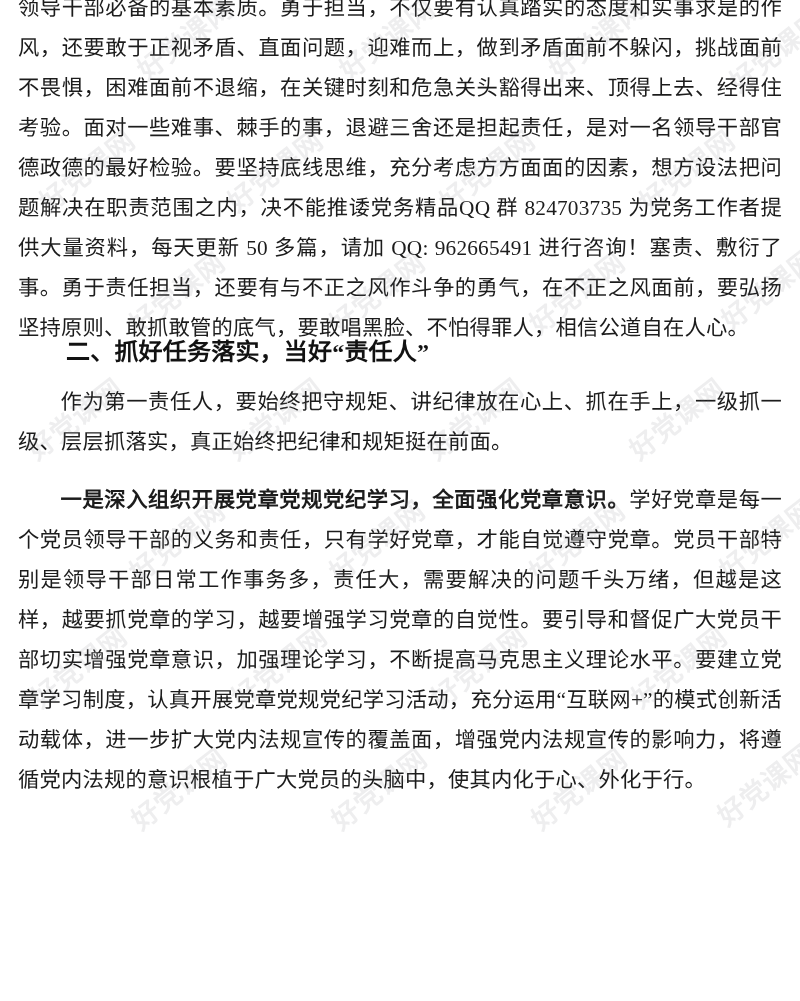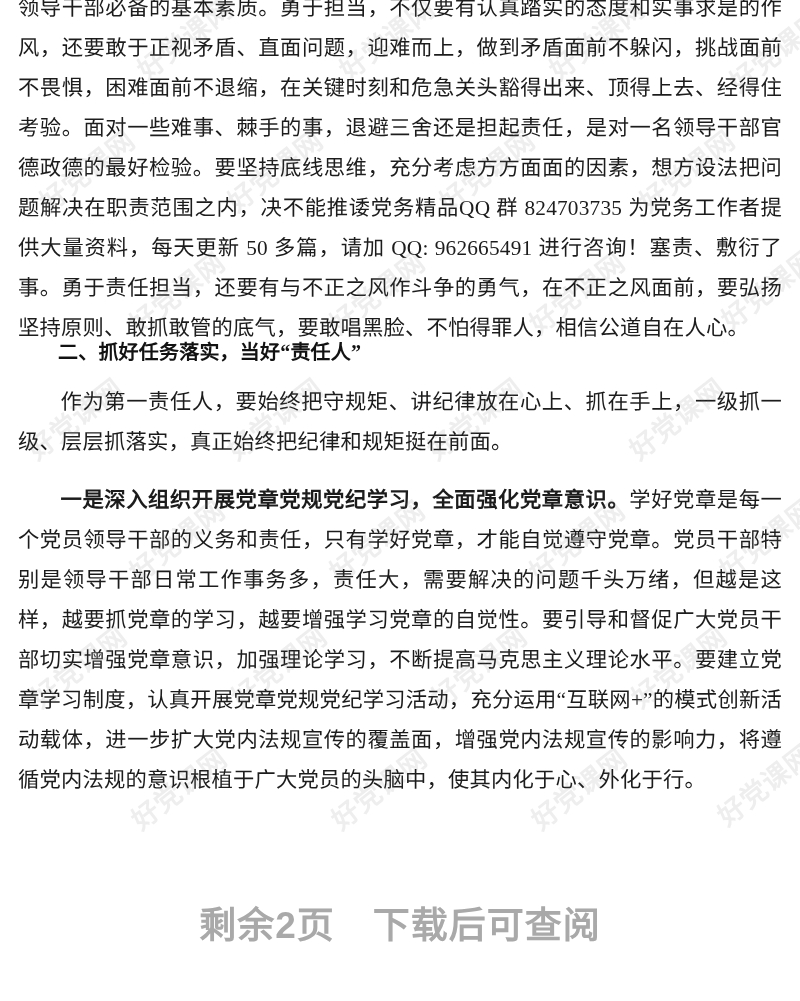--- a/index.html
+++ b/index.html
@@ -74,21 +74,21 @@
   }
   p.para.indent {
     text-indent: 2em;
   }
   .b {
     font-weight: 700;
     font-family: Liberation Serif, serif;
   }
   h2.heading {
     margin: 0;
-    font-size: 20px;
+    font-size: 24px;
     line-height: 40px;
     font-weight: 700;
     text-indent: 2em;
     letter-spacing: 0.2px;
     color: #121212;
     font-family: "Liberation Serif", "DejaVu Serif", serif;
   }
 
   
   .footer-notice {
@@ -158,17 +158,14 @@
       <span class="wm" style="left: 22px; top: 646px; color: rgba(125, 125, 132, 0.13); transform: rotate(-38deg);">好党课网</span>
       <span class="wm" style="left: 222px; top: 646px; color: rgba(125, 125, 132, 0.13); transform: rotate(-38deg);">好党课网</span>
       <span class="wm" style="left: 422px; top: 646px; color: rgba(125, 125, 132, 0.13); transform: rotate(-38deg);">好党课网</span>
       <span class="wm" style="left: 622px; top: 646px; color: rgba(125, 125, 132, 0.13); transform: rotate(-38deg);">好党课网</span>
       <span class="wm" style="left: 122px; top: 768px; color: rgba(125, 125, 132, 0.13); transform: rotate(-38deg);">好党课网</span>
       <span class="wm" style="left: 322px; top: 768px; color: rgba(125, 125, 132, 0.13); transform: rotate(-38deg);">好党课网</span>
       <span class="wm" style="left: 522px; top: 768px; color: rgba(125, 125, 132, 0.13); transform: rotate(-38deg);">好党课网</span>
       <span class="wm" style="left: 708px; top: 764px; color: rgba(125, 125, 132, 0.13); transform: rotate(-38deg);">好党课网</span>
     </div>
 
-  <div class="footer-notice">
-    <span class="notice-text">剩余2页　下载后可查阅</span>
-  </div>
 
 </div>
 
 </body></html>

